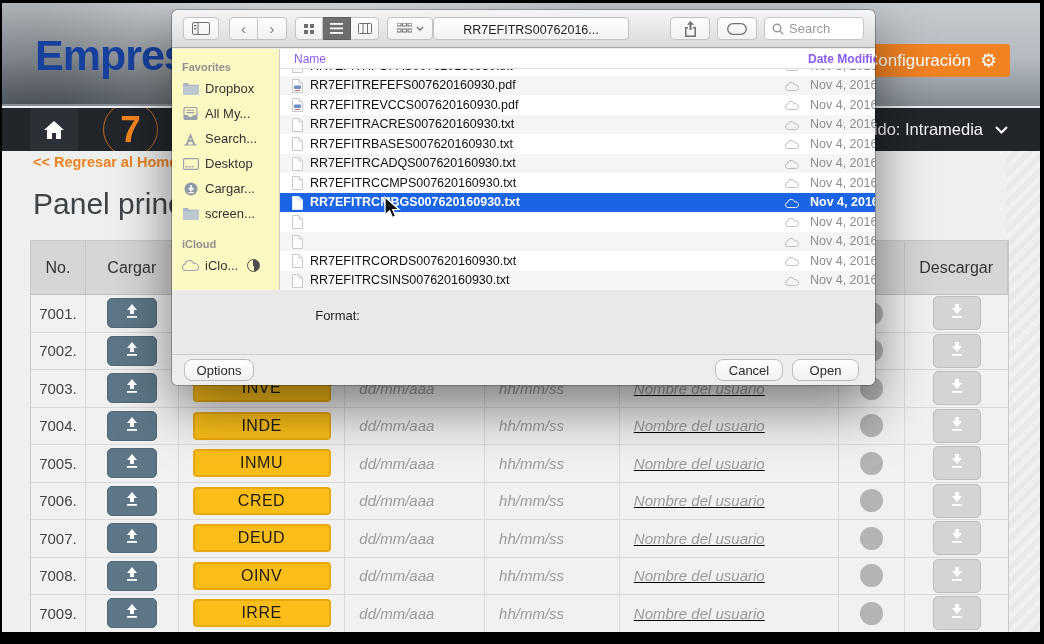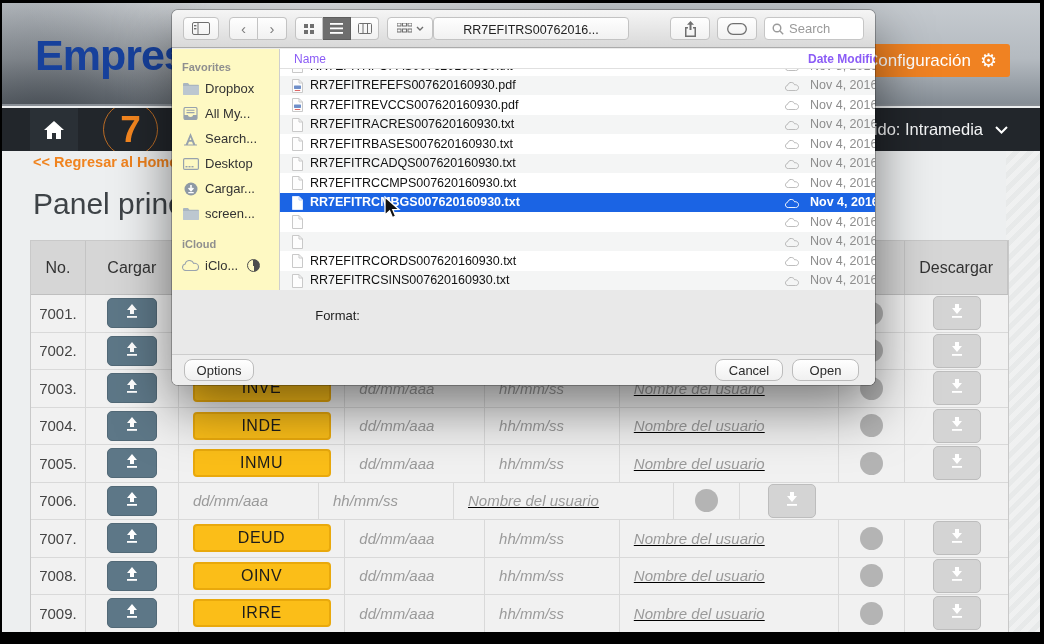--- a/index.html
+++ b/index.html
@@ -330,20 +330,23 @@
             <span class="no-txt">7006.</span>
           </div>
           <div class="tcell c-up">
             <div class="upload-btn">
               <span><svg width="18" height="16" viewBox="0 0 18 16">
                   <path d="M9 1 L14 7 H11 V11 H7 V7 H4 Z" fill="#fff"></path>
                   <rect x="4" y="13" width="10" height="1.8" fill="#fff"></rect>
                 </svg></span>
             </div>
           </div>
+          <div class="tcell c-code">
+            <div class="code-btn">CRED</div>
+          </div>
           <div class="tcell c-date">
             <span class="ph">dd/mm/aaa</span>
           </div>
           <div class="tcell c-time">
             <span class="ph">hh/mm/ss</span>
           </div>
           <div class="tcell c-user">
             <span class="ph">Nombre del usuario</span>
           </div>
           <div class="tcell c-st">

